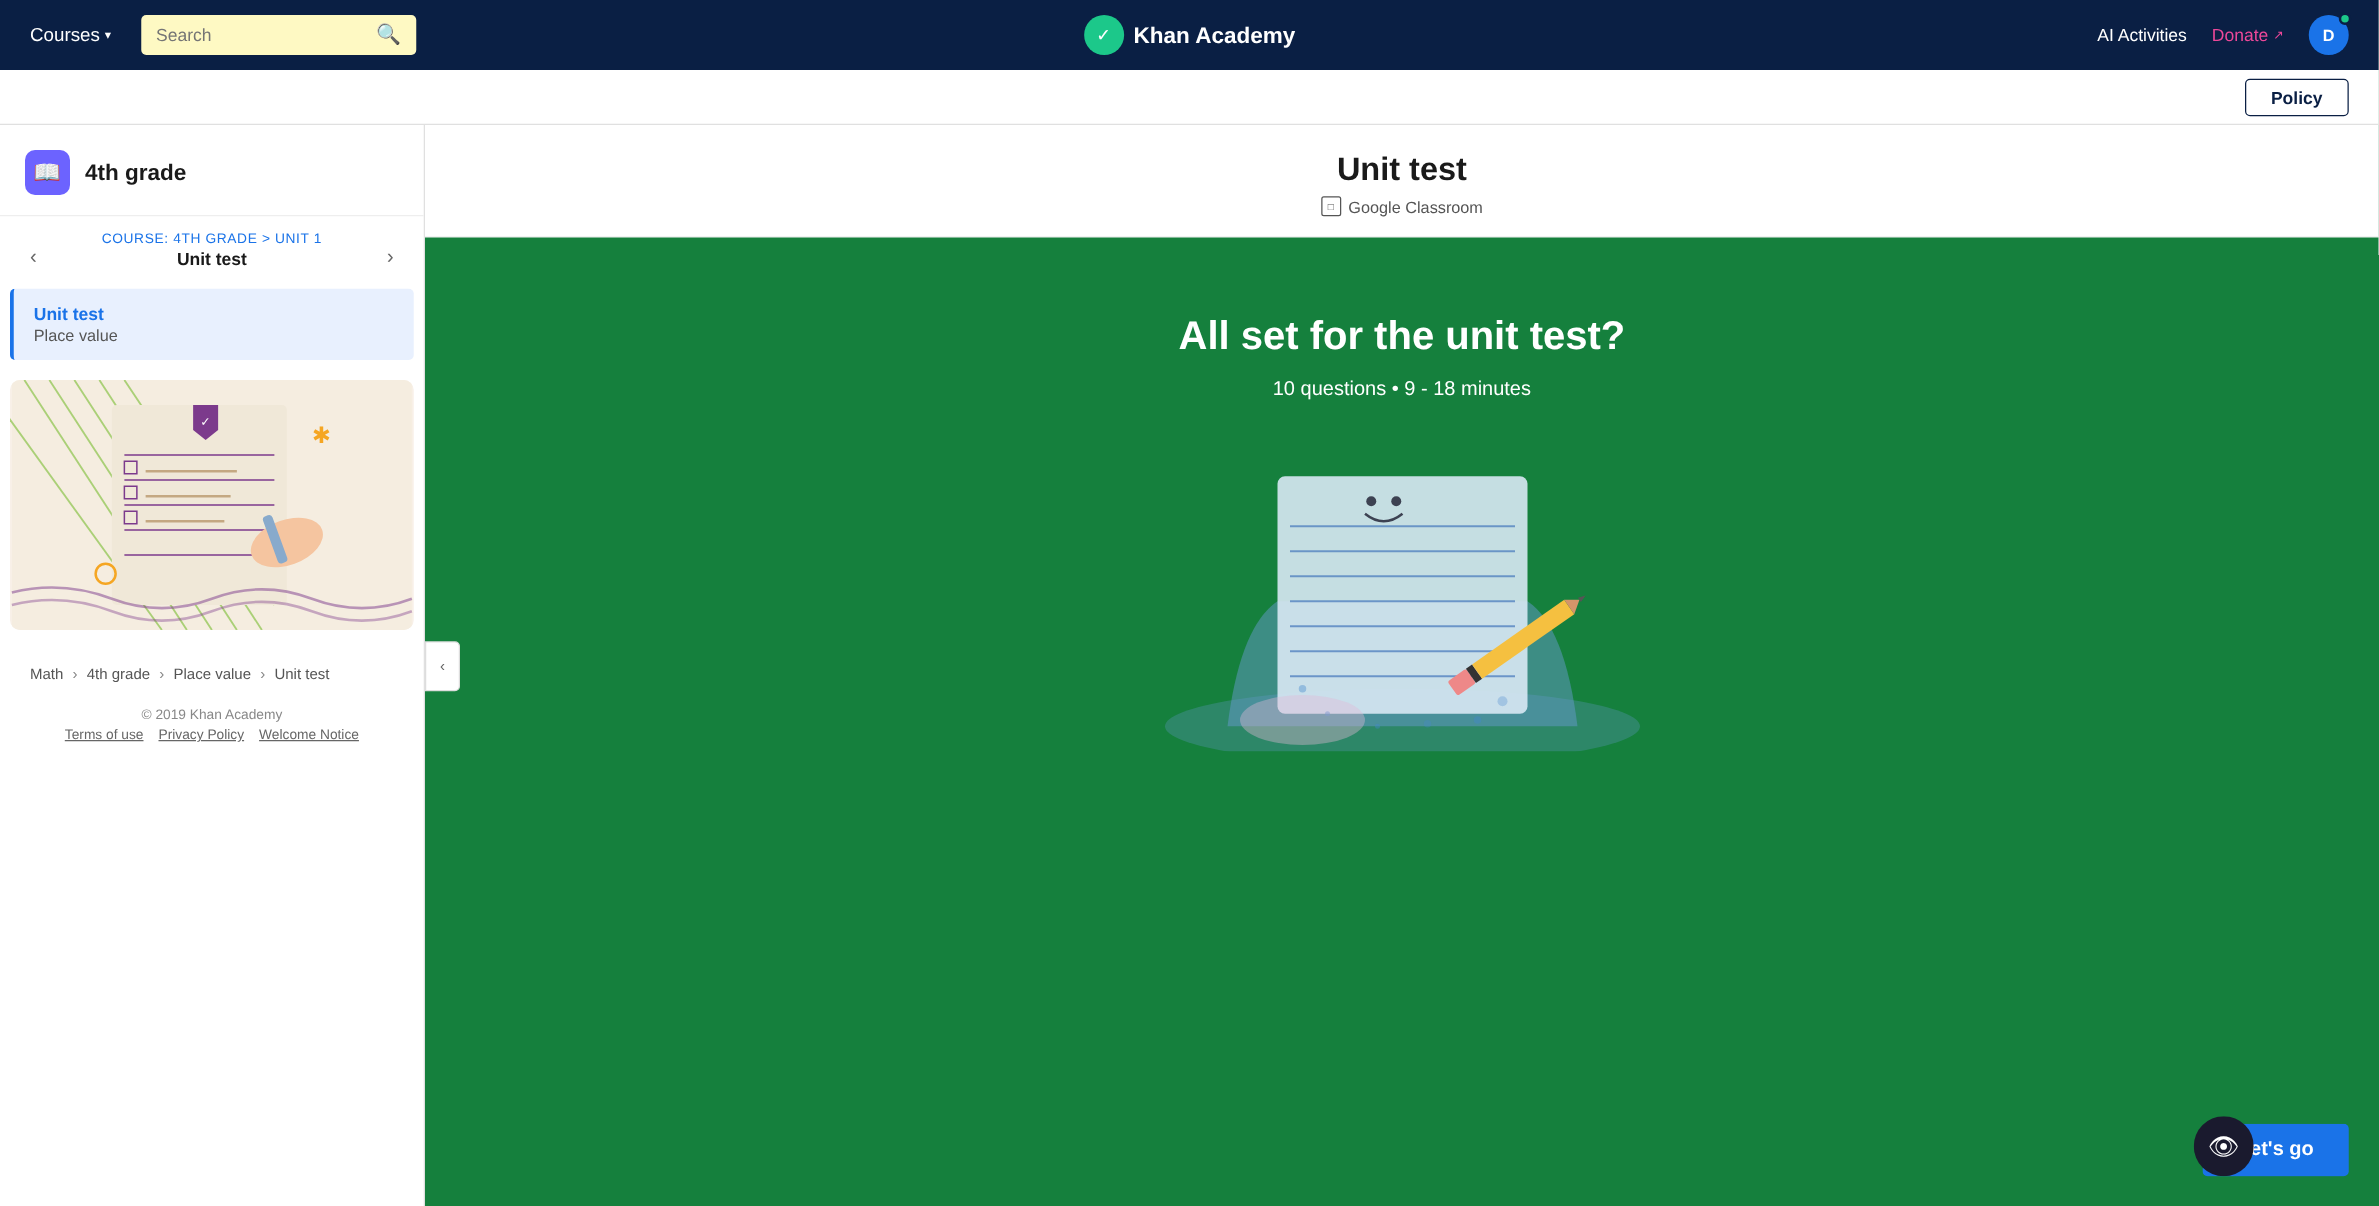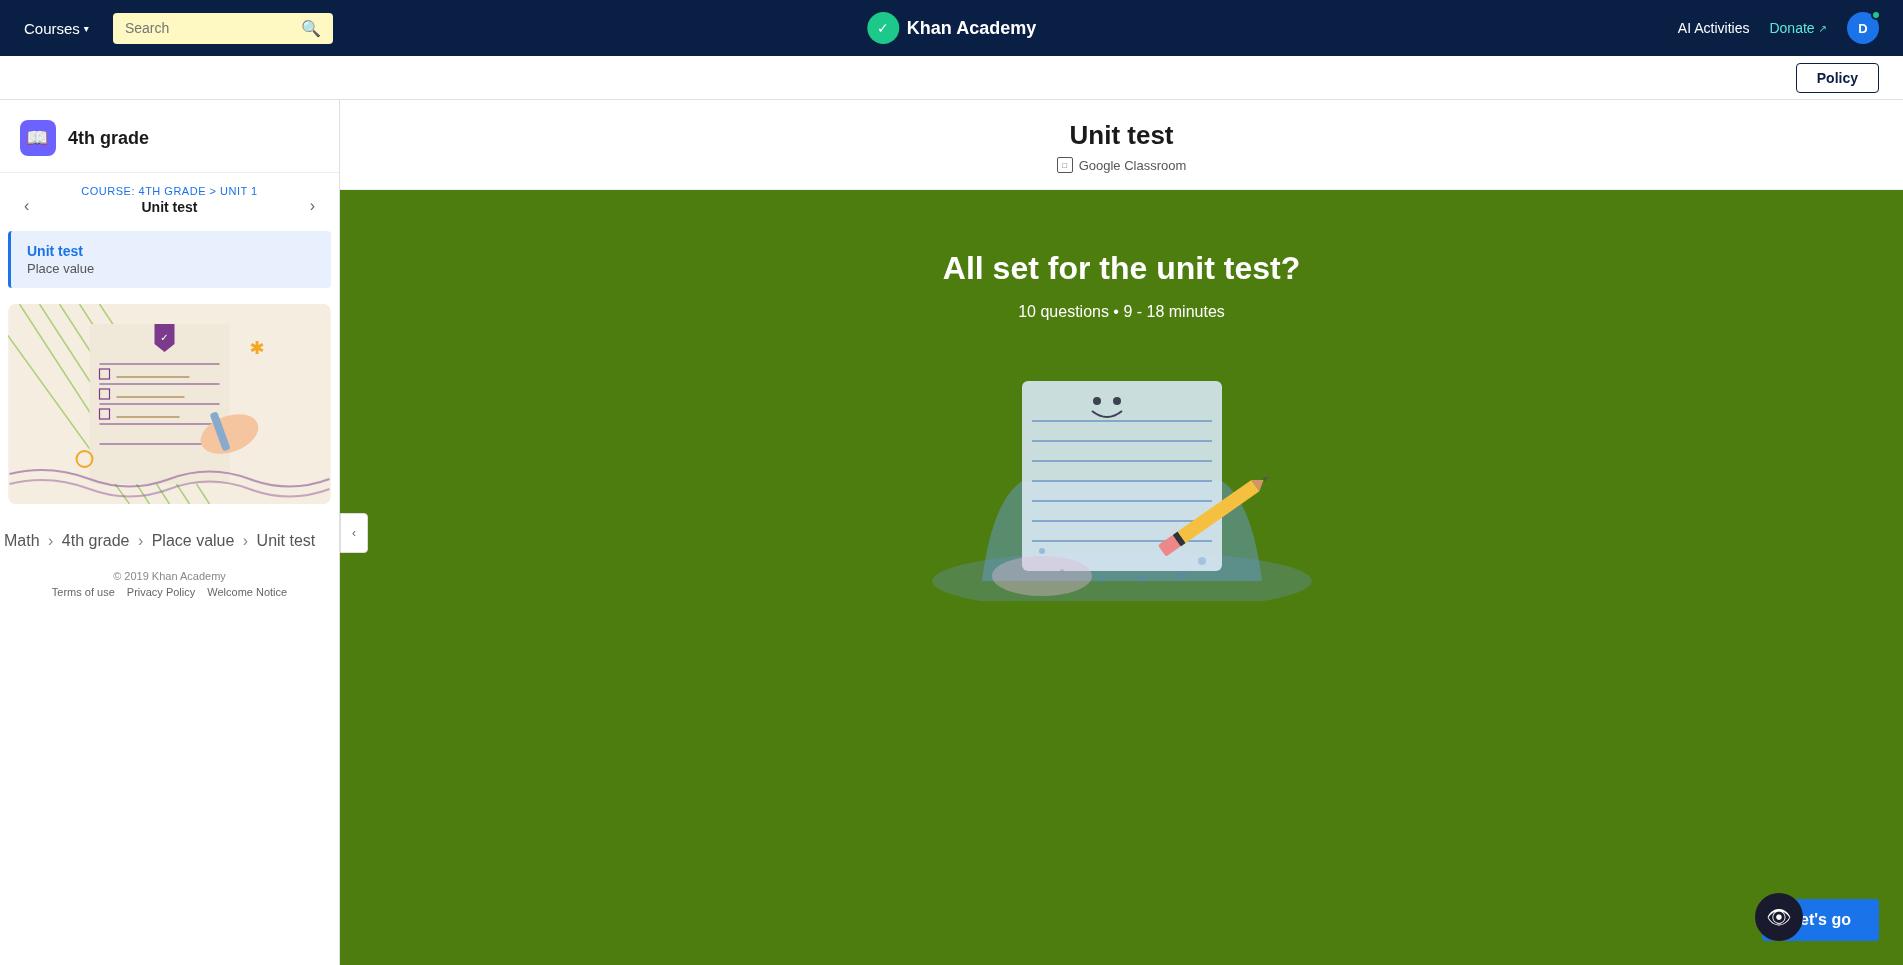--- a/index.html
+++ b/index.html
@@ -68,21 +68,21 @@
       font-weight: 600;
     }
     .nav-right {
       margin-left: auto;
       display: flex;
       align-items: center;
       gap: 20px;
     }
     .nav-ai { color: #fff; font-size: 14px; cursor: pointer; }
     .nav-donate {
-      color: #5eead4;
+      color: #ec4899;
       font-size: 14px;
       cursor: pointer;
       display: flex;
       align-items: center;
       gap: 4px;
     }
     .nav-user {
       width: 32px;
       height: 32px;
       border-radius: 50%;
@@ -221,22 +221,22 @@
       margin: 16px 8px;
       border-radius: 8px;
       overflow: hidden;
       height: 200px;
       position: relative;
       background: #f8f0e8;
     }
 
     
     .sidebar-breadcrumb-footer {
-      padding: 12px 4px;
-      font-size: 16px;
+      padding: 12px 24px;
+      font-size: 12px;
       color: #555;
     }
     .sidebar-breadcrumb-footer a {
       color: #555;
       text-decoration: none;
     }
     .sidebar-breadcrumb-footer .sep { margin: 0 4px; color: #888; }
 
     
     .sidebar-footer {
@@ -249,20 +249,21 @@
       margin-bottom: 4px;
     }
     .sidebar-footer-links {
       display: flex;
       justify-content: center;
       gap: 12px;
     }
     .sidebar-footer-links a {
       font-size: 11px;
       color: #666;
+      text-decoration: underline;
       text-align: center;
     }
 
     
     .collapse-toggle {
       position: absolute;
       left: 340px;
       top: 50%;
       transform: translateY(-50%);
       width: 28px;
@@ -314,21 +315,21 @@
       border-radius: 2px;
       display: flex;
       align-items: center;
       justify-content: center;
       font-size: 8px;
     }
 
     
     .content-body {
       flex: 1;
-      background: #4d7c0f;
+      background: #15803d;
       display: flex;
       flex-direction: column;
       align-items: center;
       padding: 60px 40px 40px;
       position: relative;
       overflow: hidden;
     }
     .content-heading {
       color: #fff;
       font-size: 32px;

